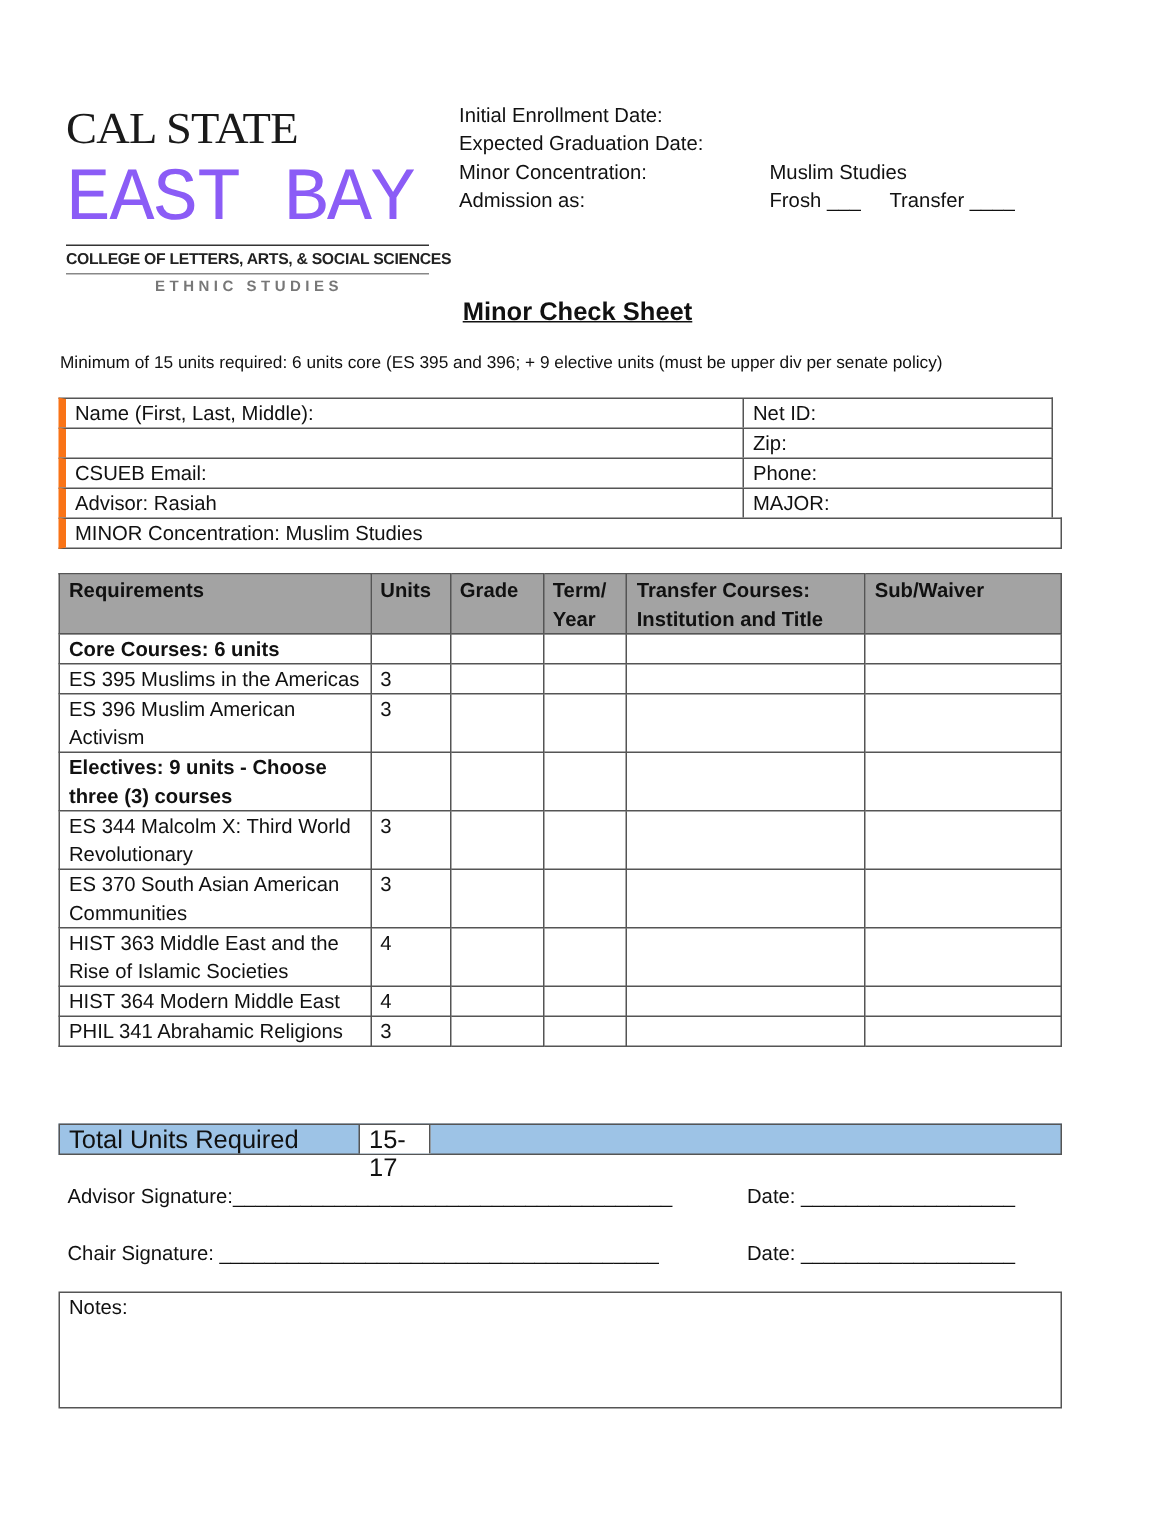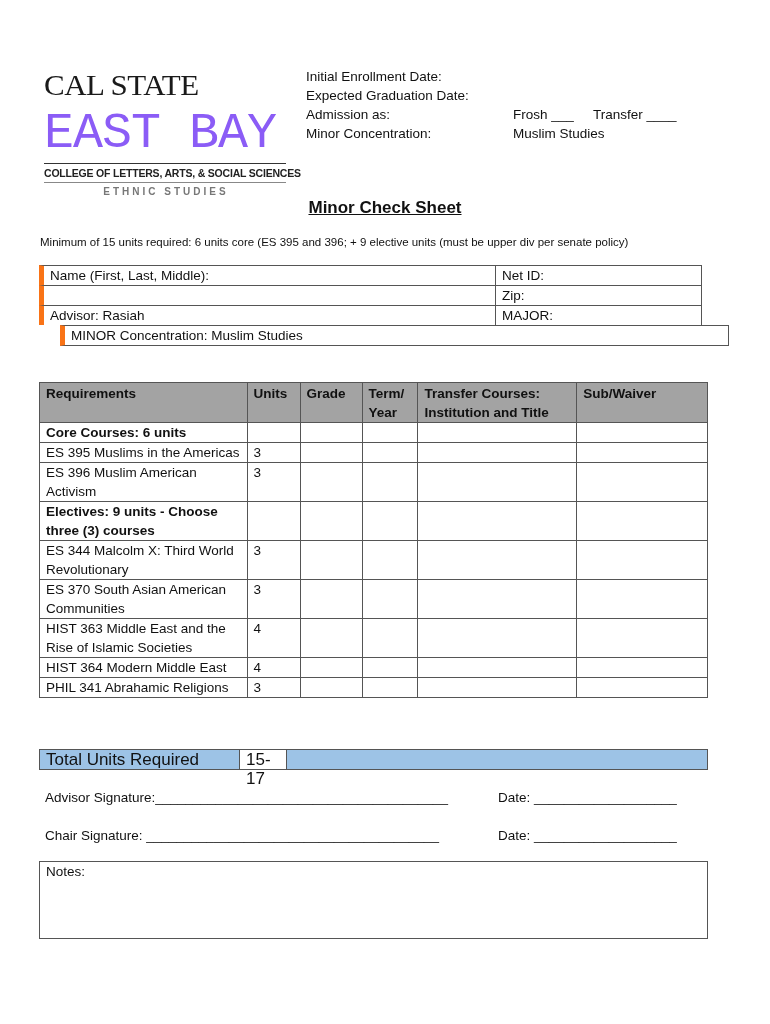--- a/index.html
+++ b/index.html
@@ -24,21 +24,21 @@
 
   .title { position: absolute; left: 0; width: 770px; top: 198px; text-align: center;
            font-size: 17px; font-weight: bold; text-decoration: underline; }
   .subtitle { position: absolute; left: 40px; top: 236px; font-size: 11.5px; white-space: nowrap; }
 
   
   .student { position: absolute; left: 39px; top: 265px; width: 663px; }
   .srow { display: flex; height: 19px; border-left: 5px solid #f97316; border-right: 1px solid #555; border-top: 1px solid #555; font-size: 13.5px; }
   .srow .c1 { width: 445px; border-right: 1px solid #555; padding-left: 6px; line-height: 19px; }
   .srow .c2 { flex: 1; padding-left: 6px; line-height: 19px; }
-  .srow.last { border-bottom: 1px solid #555; width: 663px; margin-left: 21px; }
+  .srow.last { border-bottom: 1px solid #555; width: 663px; }
   .srow.full .c1 { width: auto; border-right: none; flex: 1; }
 
   
   table.req { position: absolute; left: 39px; top: 382px; border-collapse: collapse; width: 669px; font-size: 13.5px; }
   table.req td, table.req th { border: 1.5px solid #555; padding: 0 6px; vertical-align: top; line-height: 19px; text-align: left; }
   table.req th { background: #a3a3a3; font-weight: bold; height: 38px; padding-top: 1px; }
   table.req td.bold { font-weight: bold; }
 
   
   .total { position: absolute; left: 39px; top: 749px; width: 667px; height: 19px; display: flex;
@@ -65,41 +65,45 @@
 </div>
 
 <div class="info">
   <div class="row">
       <span class="lbl">Initial Enrollment Date:</span>
     </div>
   <div class="row">
       <span class="lbl">Expected Graduation Date:</span>
     </div>
   <div class="row">
+    <span class="lbl">Minor Concentration:</span>
+    <span>Muslim Studies</span>
+  </div>
+  <div class="row">
     <span class="lbl">Admission as:</span>
     <span style="width:80px">Frosh ___</span>
     <span>Transfer ____</span>
   </div>
-  <div class="row">
-    <span class="lbl">Minor Concentration:</span>
-    <span>Muslim Studies</span>
-  </div>
 </div>
 
 <div class="title">Minor Check Sheet</div>
 <div class="subtitle">Minimum of 15 units required: 6 units core (ES 395 and 396; + 9 elective units (must be upper div per senate policy)</div>
 
 <div class="student">
   <div class="srow">
     <div class="c1">Name (First, Last, Middle):</div>
     <div class="c2">Net ID:</div>
   </div>
   <div class="srow">
     <div class="c1"></div>
     <div class="c2">Zip:</div>
+  </div>
+  <div class="srow">
+    <div class="c1">CSUEB Email:</div>
+    <div class="c2">Phone:</div>
   </div>
   <div class="srow">
     <div class="c1">Advisor: Rasiah</div>
     <div class="c2">MAJOR:</div>
   </div>
   <div class="srow full last">
     <div class="c1">MINOR Concentration: Muslim Studies</div>
   </div>
 </div>
 

